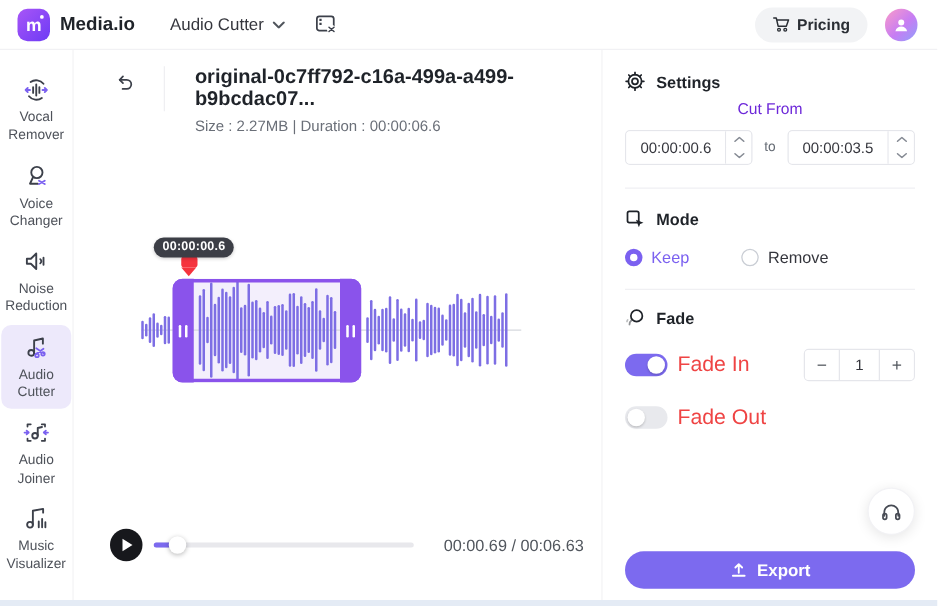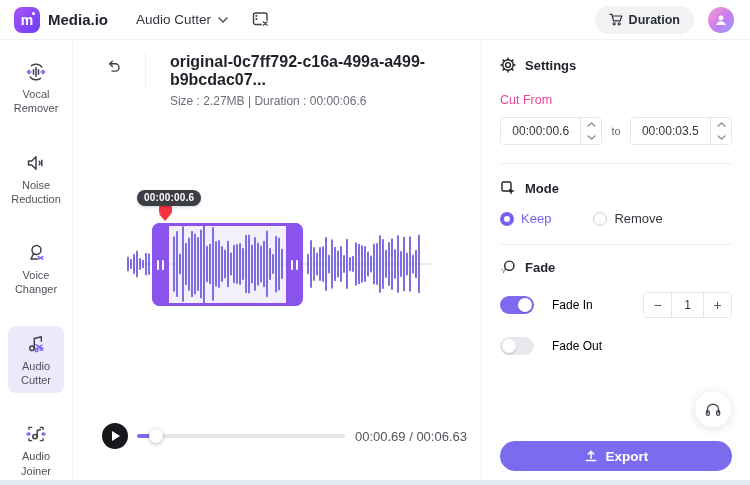--- a/index.html
+++ b/index.html
@@ -17,21 +17,21 @@
   .tool-selector { margin-left: 28px; display: flex; align-items: center; gap: 7px; font-size: 13.5px; color: #35363D; cursor: pointer; }
   .mini-tool-btn { margin-left: 24px; display: flex; align-items: center; cursor: pointer; }
   .topbar-right { margin-left: auto; display: flex; align-items: center; gap: 14px; }
   .pricing-btn { height: 28px; border-radius: 14px; background: #F2F3F5; border: none; display: flex; align-items: center; gap: 6px; padding: 0 14px; font-size: 12.5px; font-weight: bold; color: #2A2E34; cursor: pointer; font-family: inherit; }
   .avatar { width: 26px; height: 26px; border-radius: 50%; background: linear-gradient(135deg,#FB9BC8 0%,#C77DF3 55%,#8FA0FB 100%); display: flex; align-items: center; justify-content: center; cursor: pointer; }
 
   
   .body { display: flex; height: 445px; }
 
   
-  .sidebar { width: 73px; border-right: 1px solid #F1F1F4; padding-top: 14px; display: flex; flex-direction: column; align-items: center; gap: 23px; background: #fff; }
+  .sidebar { width: 59px; border-right: 1px solid #F1F1F4; padding-top: 14px; display: flex; flex-direction: column; align-items: center; gap: 1px; background: #fff; }
   .side-item { width: 56px; border-radius: 8px; padding: 7px 2px 6px; display: flex; flex-direction: column; align-items: center; gap: 4px; cursor: pointer; color: #3C404A; }
   .side-item.active { background: #EDE9FB; }
   .side-label { font-size: 11px; line-height: 1.3; color: #4E525A; text-align: center; }
 
   
   .main { flex: 1; position: relative; background: #fff; }
   .file-header { position: absolute; left: 33px; top: 13px; display: flex; gap: 24px; align-items: flex-start; }
   .back-btn { margin-top: 5px; cursor: pointer; display: flex; }
   .fh-divider { width: 1px; height: 36px; background: #EFEFF2; }
   .file-title { font-size: 16px; font-weight: bold; color: #1F2329; }
@@ -57,42 +57,42 @@
   .play-btn i { width: 0; height: 0; border-left: 8px solid #fff; border-top: 5px solid transparent; border-bottom: 5px solid transparent; margin-left: 2px; }
   .slider { margin-left: 9px; position: relative; width: 208px; height: 14px; cursor: pointer; }
   .slider .track { position: absolute; top: 5px; left: 0; width: 208px; height: 4px; background: #E8E8EC; border-radius: 2px; }
   .slider .fill { position: absolute; top: 5px; left: 0; width: 19px; height: 4px; background: #7C6AEF; border-radius: 2px; }
   .slider .thumb { position: absolute; top: 0; left: 12px; width: 14px; height: 14px; background: #fff; border-radius: 50%; box-shadow: 0 1px 4px rgba(0,0,0,.28); cursor: grab; }
   .time-display { margin-left: auto; font-size: 13px; color: #51565D; }
 
   
   .settings-panel { width: 269px; border-left: 1px solid #F1F1F4; padding: 17px 18px 14px; display: flex; flex-direction: column; background: #fff; }
   .section-header { display: flex; align-items: center; gap: 9px; font-size: 13px; font-weight: bold; color: #1F2329; }
-  .field-label { margin-top: 20px; font-size: 12.5px; color: #ec4899; }
+  .field-label { margin-top: 7px; font-size: 12.5px; color: #6d28d9; text-align: center; }
   .inputs-row { margin-top: 10px; display: flex; align-items: center; gap: 9px; }
   .time-input { flex: 1; height: 28px; border: 1px solid #E5E6EB; border-radius: 4px; display: flex; overflow: hidden; background: #fff; }
   .time-input input { flex: 1; min-width: 0; border: none; outline: none; text-align: center; font-size: 12px; color: #35363D; font-family: inherit; }
   .spin { width: 21px; border-left: 1px solid #E5E6EB; display: flex; flex-direction: column; }
   .spin button { flex: 1; border: none; background: #fff; display: flex; align-items: center; justify-content: center; cursor: pointer; padding: 0; }
   .to-label { font-size: 11px; color: #646A73; }
   .hr { border: none; border-top: 1px solid #F0F0F3; margin-top: 18px; }
   .mt16 { margin-top: 16px; }
   .mt14 { margin-top: 14px; }
   .radio-row { margin-top: 15px; display: flex; align-items: flex-end; gap: 42px; }
   .radio-item { display: flex; align-items: center; gap: 7px; cursor: pointer; }
   .radio { width: 14px; height: 14px; border-radius: 50%; border: 1.5px solid #C9CDD4; background: #fff; }
   .radio-item.active .radio { border: 4.5px solid #7B61F0; }
   .radio-label { font-size: 13px; color: #35363D; }
   .radio-item.active .radio-label { color: #7B61F0; }
   .toggle-row { margin-top: 17px; display: flex; align-items: center; }
   .toggle { width: 34px; height: 18px; border-radius: 9px; background: #E8E9ED; position: relative; cursor: pointer; flex: 0 0 auto; }
   .toggle .knob { position: absolute; top: 2px; left: 2px; width: 14px; height: 14px; border-radius: 50%; background: #fff; box-shadow: 0 1px 2px rgba(0,0,0,.2); transition: left .1s; }
   .toggle.active { background: #7C6AEF; }
   .toggle.active .knob { left: 18px; }
-  .toggle-label { margin-left: 18px; font-size: 12px; color: #000000; }
+  .toggle-label { margin-left: 8px; font-size: 17px; color: #ef4444; }
   .stepper { margin-left: auto; display: flex; height: 26px; border: 1px solid #E5E6EB; border-radius: 4px; overflow: hidden; }
   .stepper button { width: 27px; border: none; background: #fff; font-size: 14px; color: #51565D; cursor: pointer; font-family: inherit; line-height: 1; }
   .stepper input { width: 33px; border: none; border-left: 1px solid #E5E6EB; border-right: 1px solid #E5E6EB; text-align: center; font-size: 12px; color: #35363D; outline: none; font-family: inherit; }
   .panel-spacer { flex: 1; }
   .support-btn { align-self: flex-end; width: 38px; height: 38px; border-radius: 50%; background: #fff; border: 1px solid #F2F2F5; box-shadow: 0 2px 10px rgba(0,0,0,.1); display: flex; align-items: center; justify-content: center; cursor: pointer; margin-bottom: 13px; }
   .export-btn { height: 30px; border: none; border-radius: 15px; background: #7C6AEF; color: #fff; font-size: 13.5px; font-weight: bold; display: flex; align-items: center; justify-content: center; gap: 8px; cursor: pointer; font-family: inherit; }
 
   .bottom-strip { position: absolute; left: 0; bottom: 0; width: 750px; height: 5px; background: #E4EBF5; }
 </style>
 </head>
@@ -123,21 +123,21 @@
         <path d="M11.2 10.8l4 3.4M15.2 10.8l-4 3.4" stroke="#3C404A" stroke-width="1.2" stroke-linecap="round"></path>
       </svg>
     </div>
     <div class="topbar-right">
       <button class="pricing-btn">
         <svg width="14" height="13" viewBox="0 0 14 13">
           <path d="M1 1.3h2l1.5 6.6h6.6L12.8 3H3.4" fill="none" stroke="#2A2E34" stroke-width="1.2" stroke-linecap="round" stroke-linejoin="round"></path>
           <circle cx="5.2" cy="10.8" r="1.1" fill="none" stroke="#2A2E34" stroke-width="1.1"></circle>
           <circle cx="10.2" cy="10.8" r="1.1" fill="none" stroke="#2A2E34" stroke-width="1.1"></circle>
         </svg>
-        <span>Duration</span>
+        <span>Pricing</span>
       </button>
       <div class="avatar">
         <svg width="16" height="16" viewBox="0 0 24 24">
           <circle cx="12" cy="9" r="3.6" fill="#fff"></circle>
           <path d="M5 19.5c.9-3.8 3.6-5.6 7-5.6s6.1 1.8 7 5.6z" fill="#fff"></path>
         </svg>
       </div>
     </div>
   </header>
 
@@ -149,33 +149,33 @@
         <svg width="22" height="22" viewBox="0 0 22 22" fill="none" stroke-linecap="round" stroke-linejoin="round">
           <path d="M8.5 8.7v4.6M11 6.6v8.8M13.5 8.7v4.6" stroke="#3C404A" stroke-width="1.5"></path>
           <path d="M6.5 4.6A7.6 7.6 0 0 1 16.8 6M15.5 17.4A7.6 7.6 0 0 1 5.2 16" stroke="#3C404A" stroke-width="1.5"></path>
           <path d="M6 11H2.5M4.2 9.3L2.5 11l1.7 1.7M16 11h3.5M17.8 9.3l1.7 1.7-1.7 1.7" stroke="#7B61F0" stroke-width="1.5"></path>
         </svg>
         <span class="side-label">Vocal Remover</span>
       </div>
 
       <div class="side-item">
         <svg width="22" height="22" viewBox="0 0 22 22" fill="none" stroke-linecap="round" stroke-linejoin="round">
-          <path d="M3.5 9v4h3.2l4.3 4.2V4.8L6.7 9H3.5z" stroke="#3C404A" stroke-width="1.5"></path>
-          <path d="M14.2 9.3c1.1.9 1.1 2.5 0 3.4M16.8 8.2v5.6" stroke="#3C404A" stroke-width="1.5"></path>
-        </svg>
-        <span class="side-label">Noise Reduction</span>
-      </div>
-
-      <div class="side-item">
-        <svg width="22" height="22" viewBox="0 0 22 22" fill="none" stroke-linecap="round" stroke-linejoin="round">
           <circle cx="11.5" cy="8" r="4.5" stroke="#3C404A" stroke-width="1.5"></circle>
           <path d="M8.6 11.4L6 17h6.2" stroke="#3C404A" stroke-width="1.5"></path>
           <path d="M13.2 14.6l4.6 2.6M17.8 14.6l-4.6 2.6" stroke="#7B61F0" stroke-width="1.5"></path>
         </svg>
         <span class="side-label">Voice Changer</span>
+      </div>
+
+      <div class="side-item">
+        <svg width="22" height="22" viewBox="0 0 22 22" fill="none" stroke-linecap="round" stroke-linejoin="round">
+          <path d="M3.5 9v4h3.2l4.3 4.2V4.8L6.7 9H3.5z" stroke="#3C404A" stroke-width="1.5"></path>
+          <path d="M14.2 9.3c1.1.9 1.1 2.5 0 3.4M16.8 8.2v5.6" stroke="#3C404A" stroke-width="1.5"></path>
+        </svg>
+        <span class="side-label">Noise Reduction</span>
       </div>
 
       <div class="side-item active">
         <svg width="22" height="22" viewBox="0 0 22 22" fill="none" stroke-linecap="round" stroke-linejoin="round">
           <circle cx="7" cy="15.3" r="2.3" stroke="#3C404A" stroke-width="1.5"></circle>
           <path d="M9.3 15.3V5.4l7-1.6v4.1" stroke="#3C404A" stroke-width="1.5"></path>
           <path d="M11 11.6l6.3 4.3M16.8 12l-6.2 4.4" stroke="#7B61F0" stroke-width="1.4"></path>
           <circle cx="11.6" cy="17.3" r="1.4" stroke="#7B61F0" stroke-width="1.4"></circle>
           <circle cx="16.4" cy="16" r="1.4" stroke="#7B61F0" stroke-width="1.4"></circle>
         </svg>

